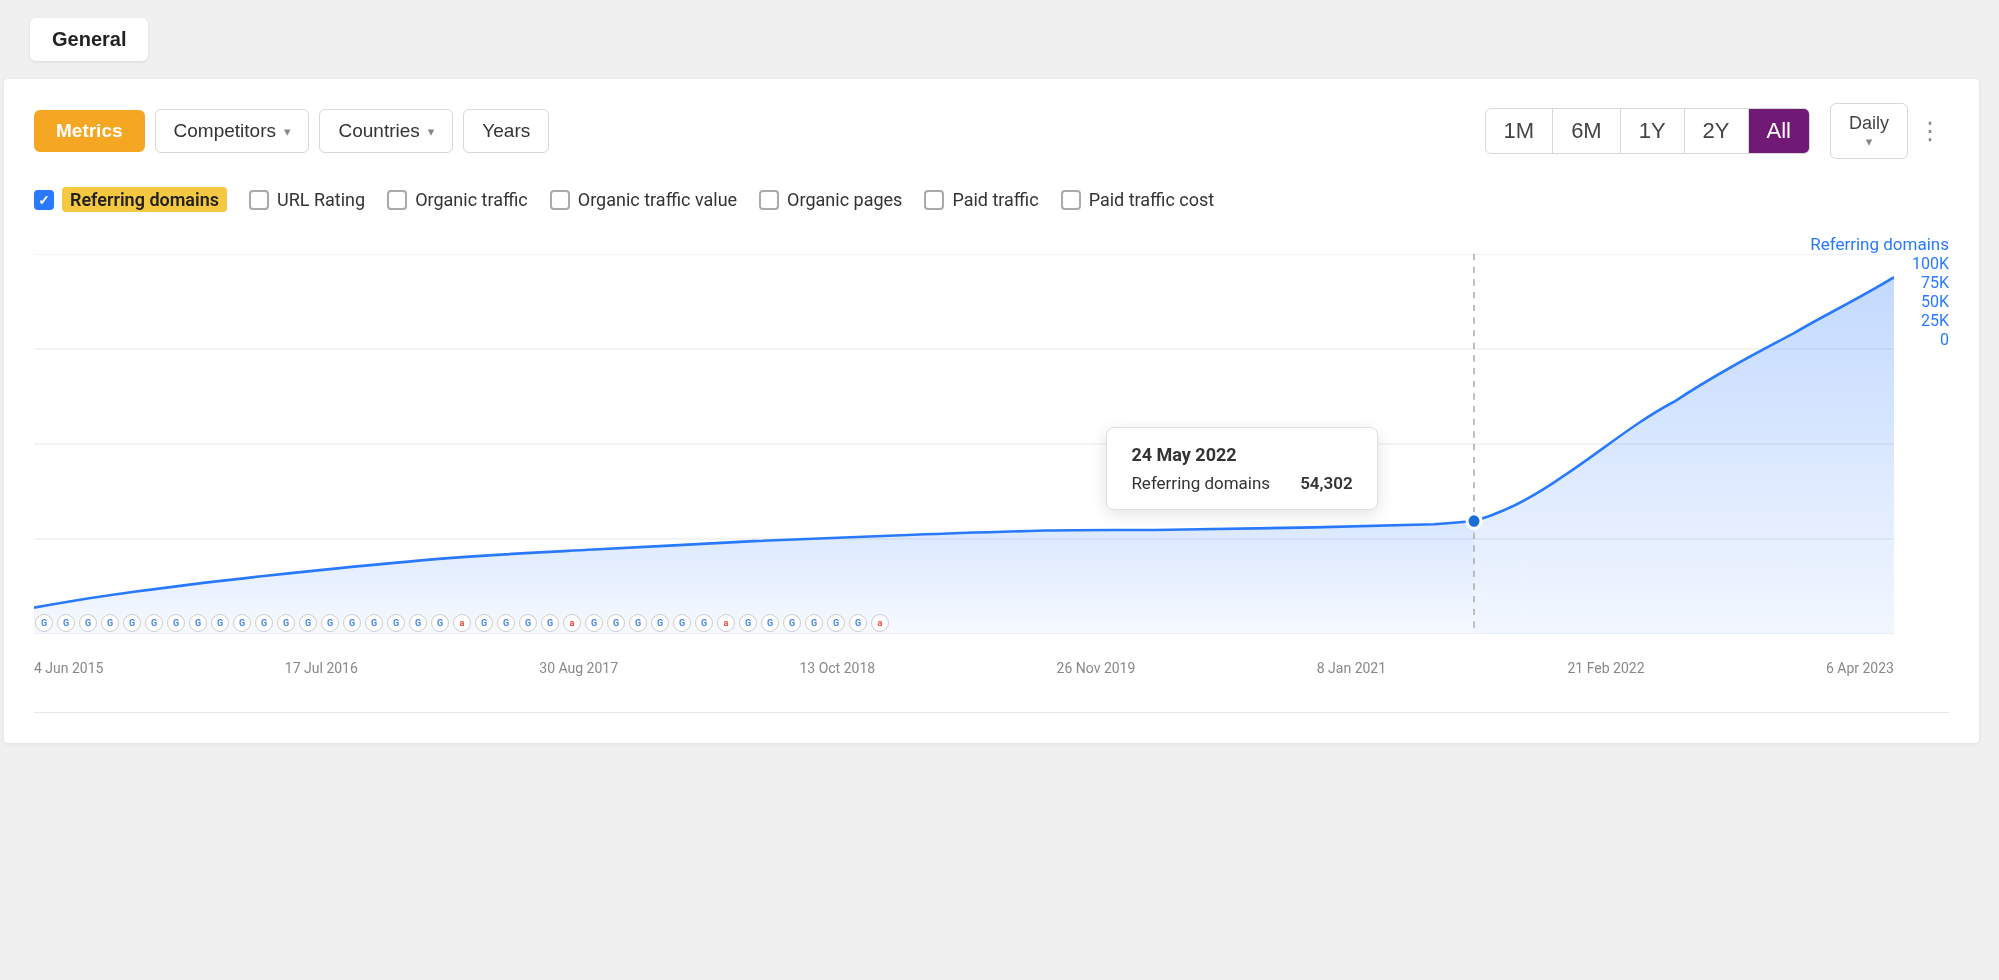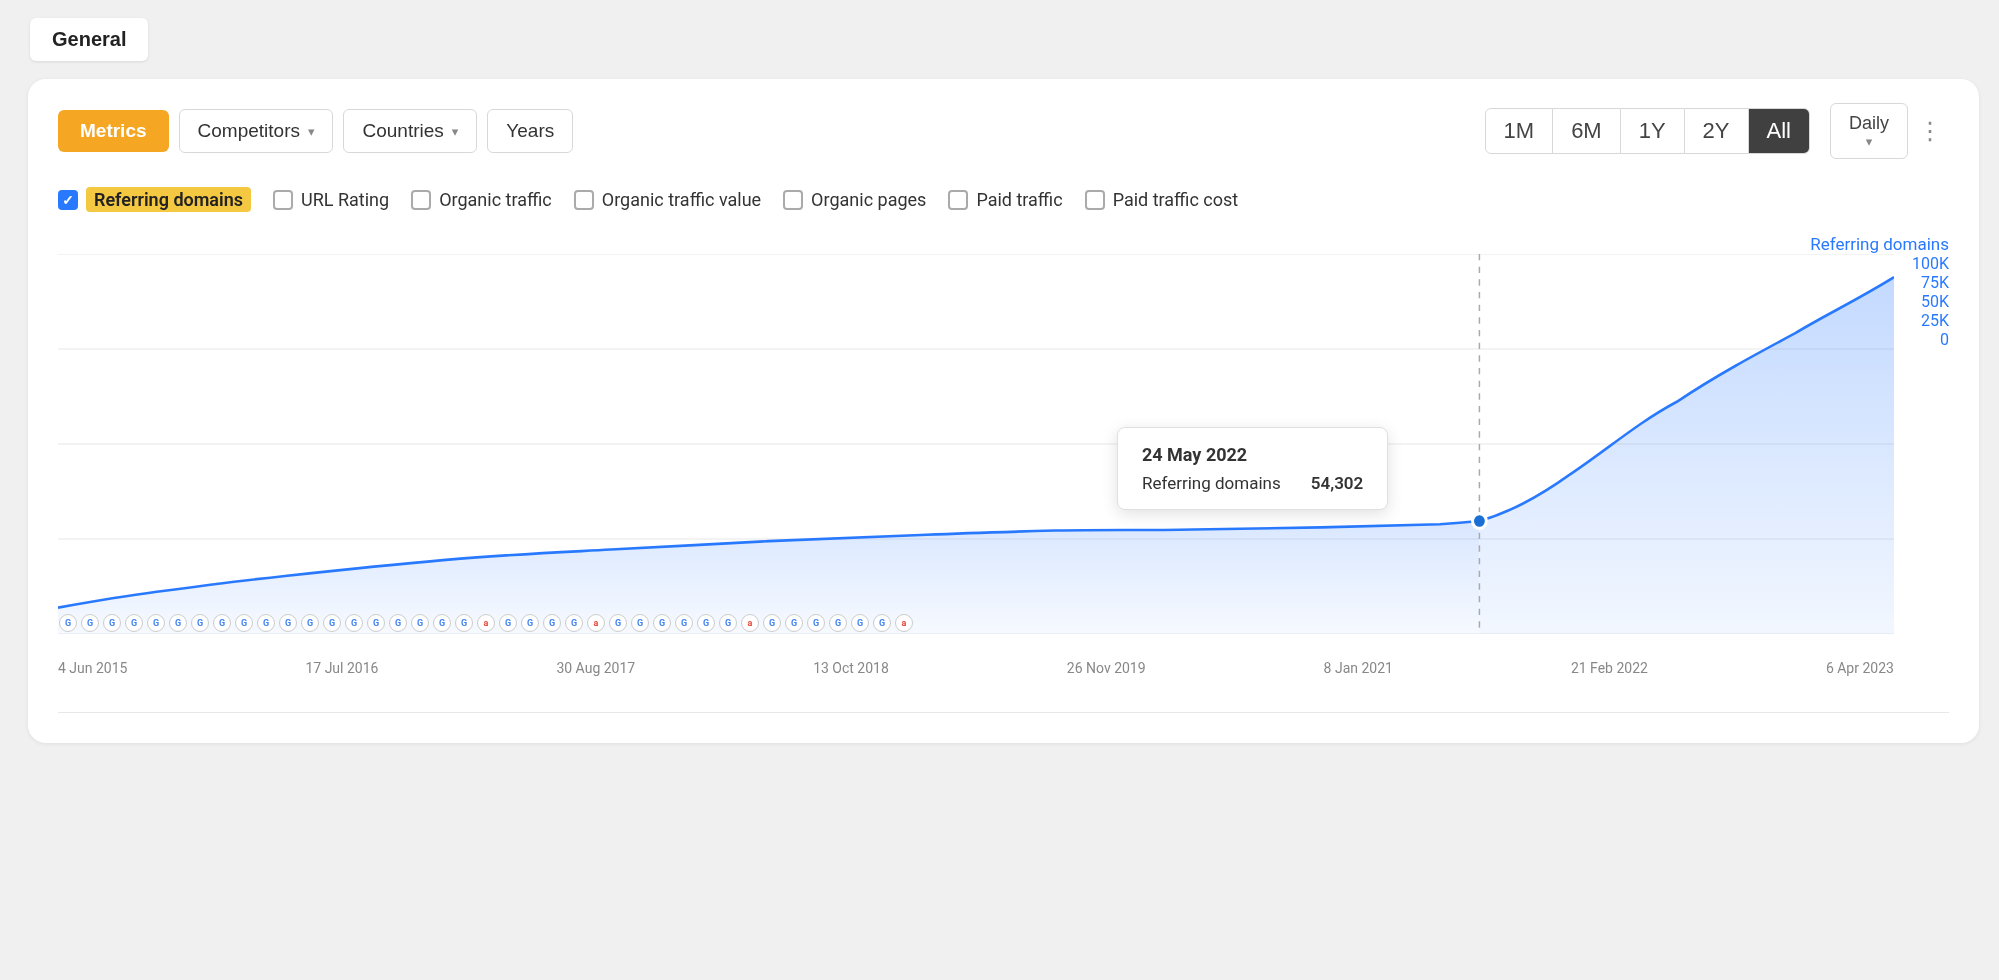--- a/index.html
+++ b/index.html
@@ -47,22 +47,22 @@
       background: #f5a623;
       color: #fff;
       font-size: 14px;
       font-weight: 700;
       border-radius: 20px;
       padding: 2px 12px;
     }
 
     .main-content {
       background: #fff;
-      margin: 0 20px 20px 28px;
-      border-radius: 18px;
+      margin: 0 20px 20px 4px;
+      border-radius: 4px;
       padding: 24px 30px 30px 30px;
       box-shadow: 0 1px 4px rgba(0,0,0,0.07);
     }
 
     .toolbar {
       display: flex;
       align-items: center;
       justify-content: space-between;
       margin-bottom: 28px;
     }
@@ -123,21 +123,21 @@
       border: 1.5px solid #d8d8d8;
       border-radius: 0;
       padding: 9px 18px;
       font-size: 22px;
       color: #444;
       cursor: pointer;
     }
 
     .time-btn:first-child { border-radius: 6px 0 0 6px; }
     .time-btn.active {
-      background: #404040;
+      background: #701a75;
       color: #fff;
       border-color: #f5a623;
     }
 
     .time-btn-group {
       display: flex;
       border-radius: 6px;
       overflow: hidden;
       border: 1.5px solid #d8d8d8;
       margin-right: 8px;

